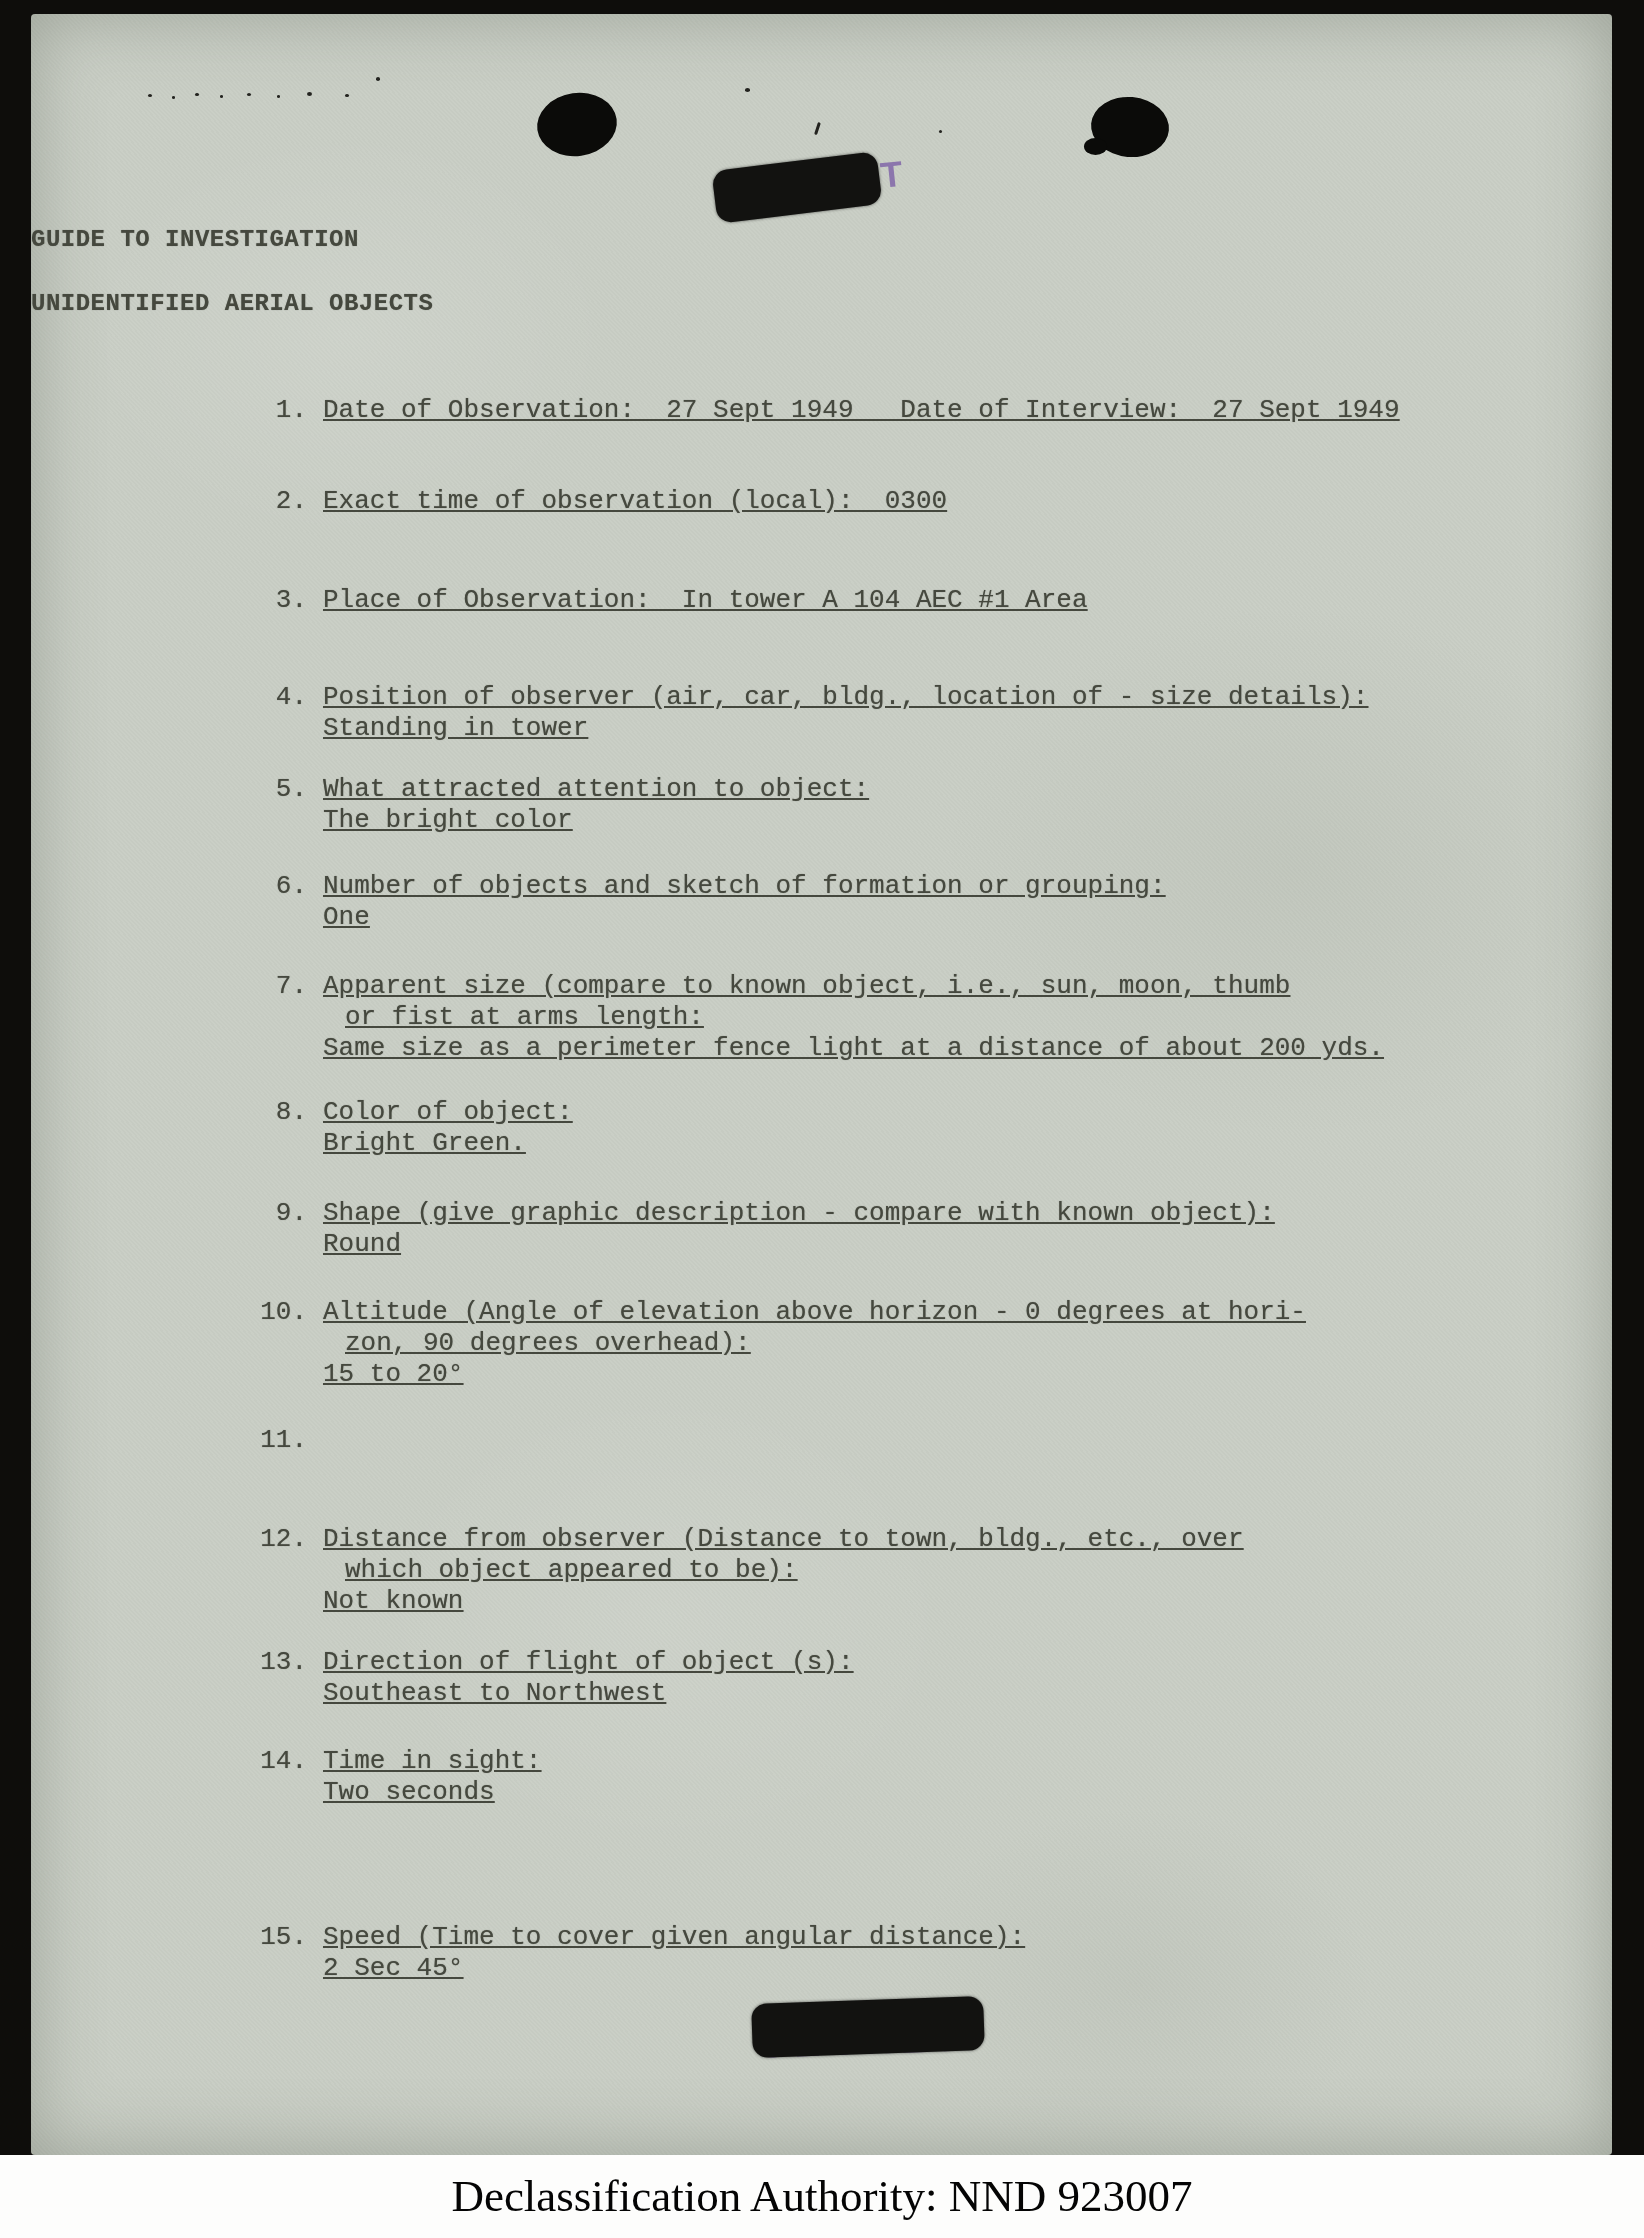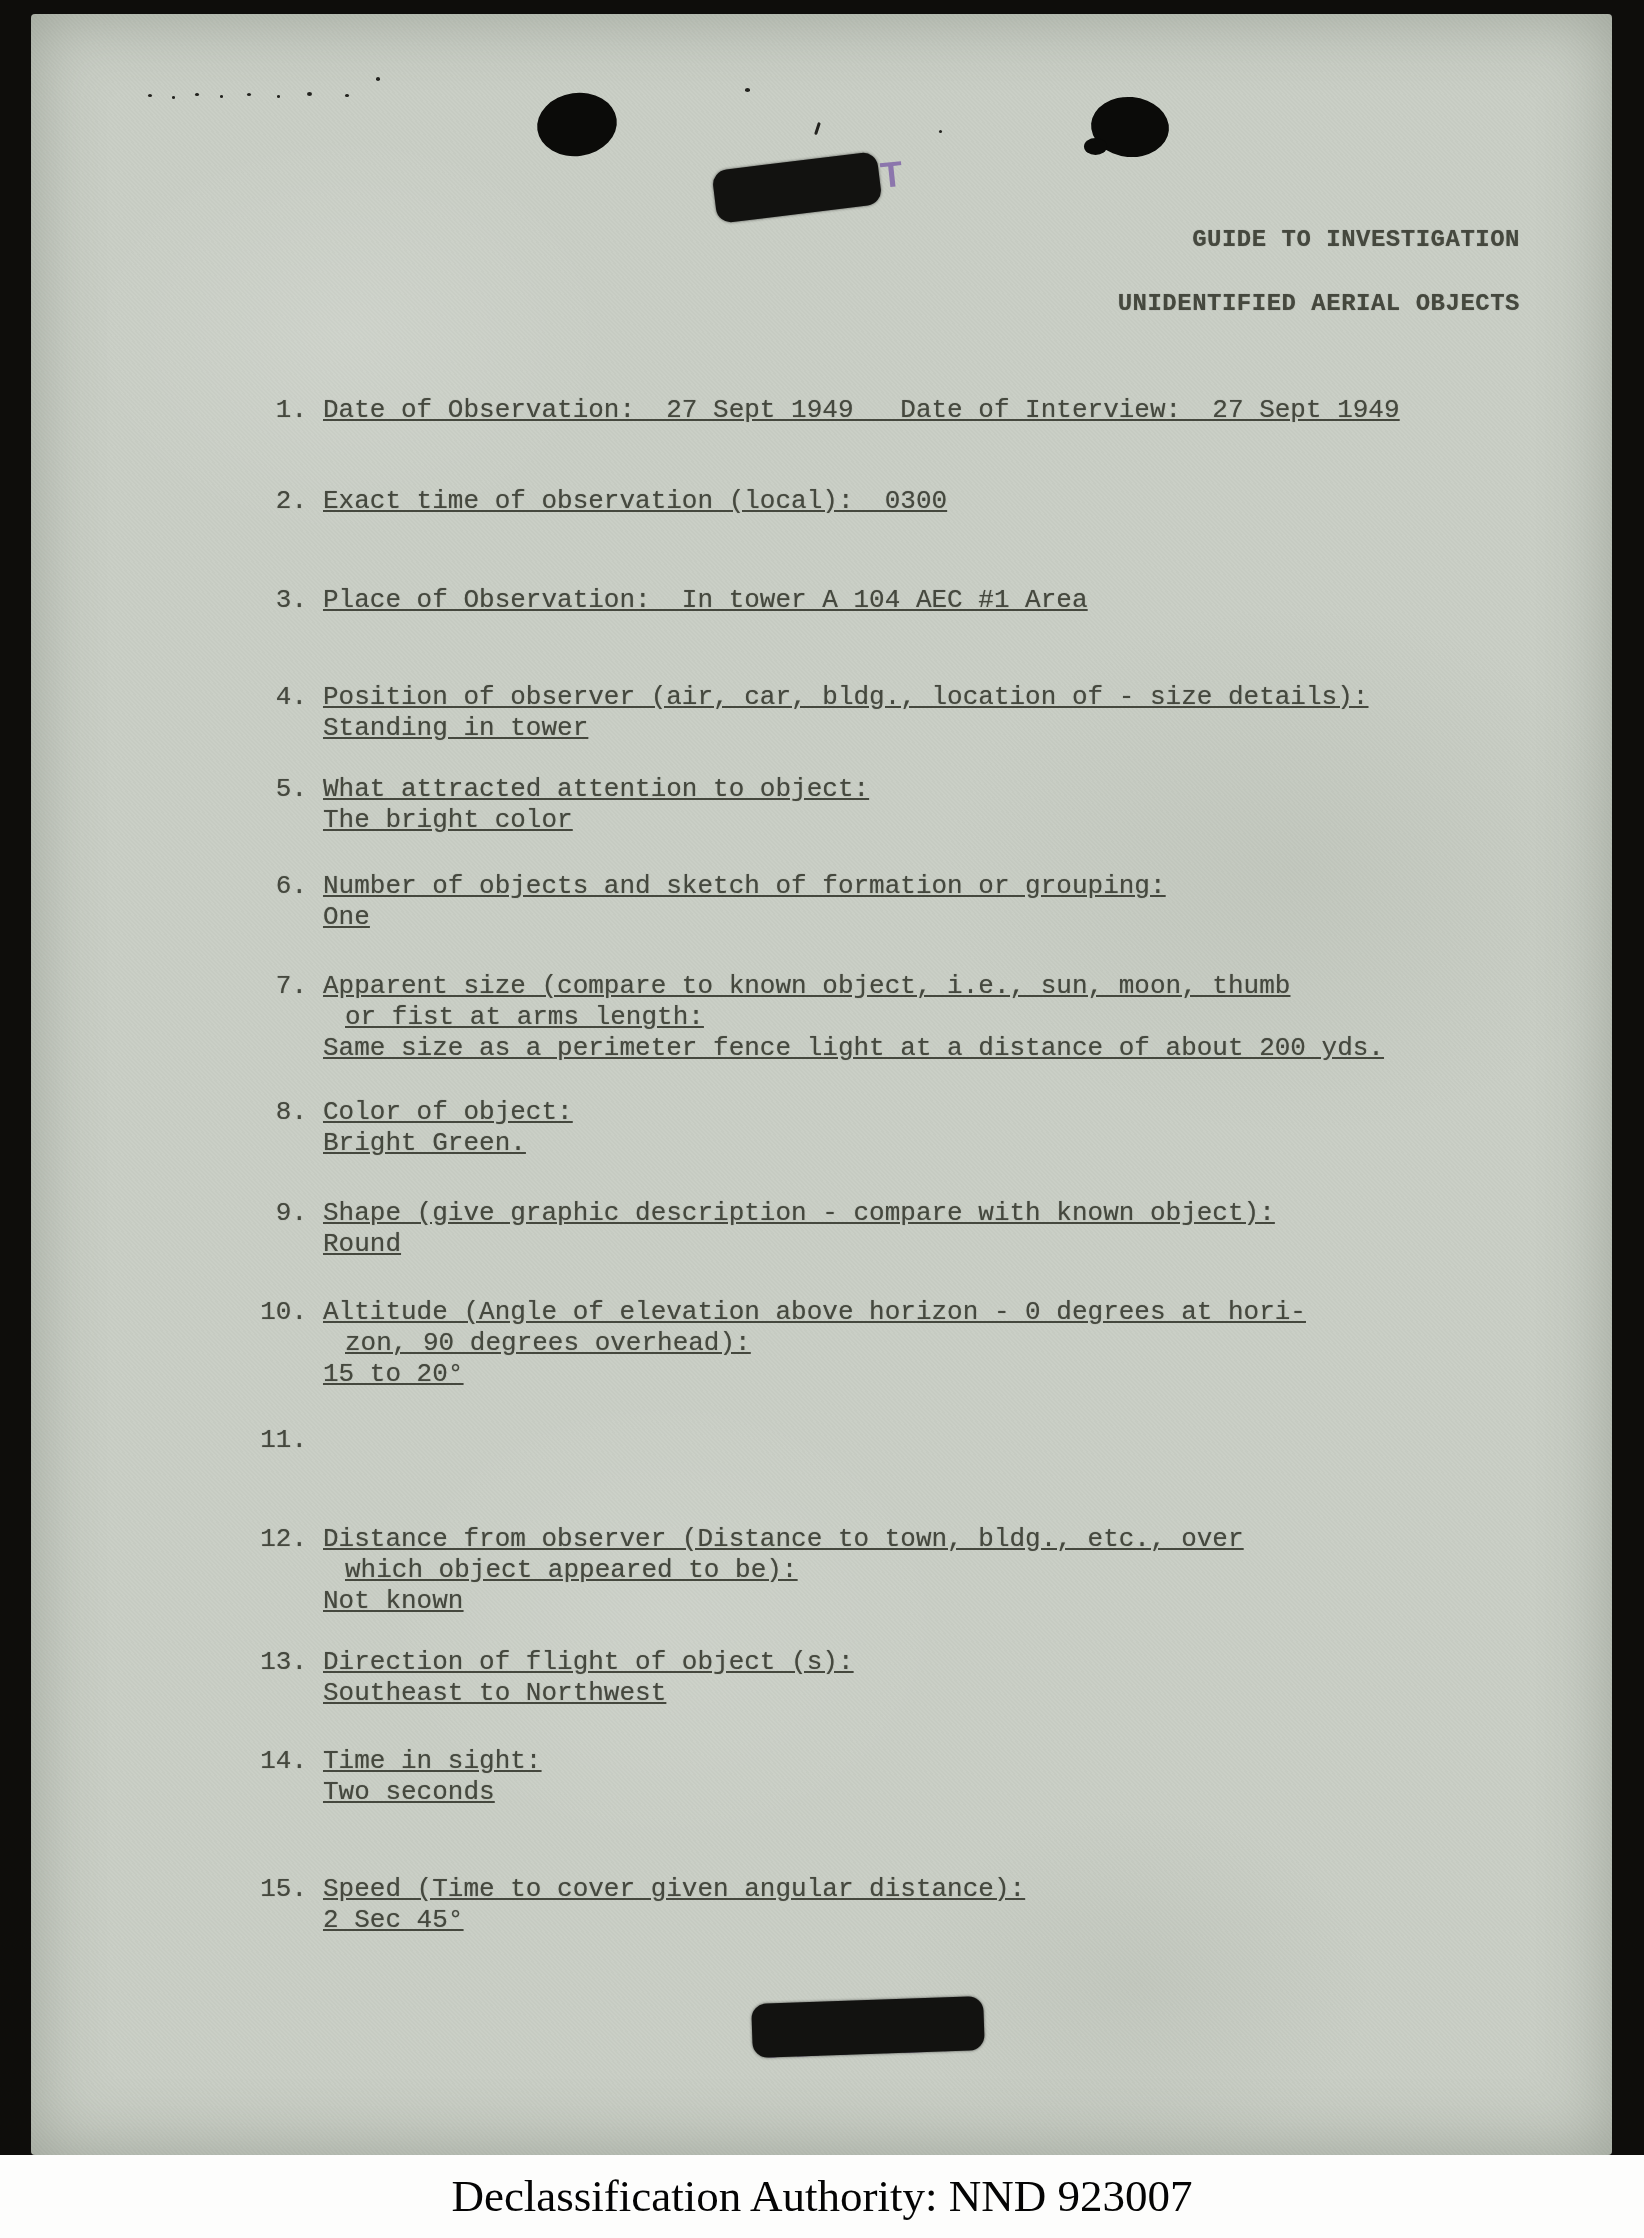--- a/index.html
+++ b/index.html
@@ -24,21 +24,21 @@
     overflow:hidden;
   }
   .hole { position:absolute; background:#0b0b09; border-radius:50%; }
   .hole-left  { left:506px; top:79px; width:80px; height:63px; transform:rotate(-8deg); }
   .hole-right { left:1060px; top:83px; width:78px; height:60px; transform:rotate(5deg); }
   .hole-right-tail { left:1053px; top:124px; width:23px; height:17px; }
 
   .ink { color:#45483e; text-shadow:0 0 1px rgba(66,70,60,.55); }
 
   .doc-title {
-    position:absolute; left:0; width:1489px; text-align:right;
+    position:absolute; left:0; width:1489px; text-align:left;
     font-size:24px; font-weight:bold; letter-spacing:0.5px;
   }
   .doc-title.t1 { top:212px; }
   .doc-title.t2 { top:276px; }
 
   .item { position:absolute; left:0; width:100%; font-size:26px; }
   .item .num { position:absolute; left:197px; width:79px; text-align:right; line-height:31px; }
   .item .lines { margin-left:292px;text-decoration:underline; }
   .item .line { white-space:pre; line-height:31px; height:31px; }
   .item .line.indent { margin-left:22px; }
@@ -196,21 +196,21 @@
   </div>
 
   <div class="item ink" style="top:1732px">
     <span class="num">14.</span>
     <div class="lines">
       <div class="line">Time in sight:</div>
       <div class="line">Two seconds</div>
     </div>
   </div>
 
-  <div class="item ink" style="top:1860px">
+  <div class="item ink" style="top:1908px">
     <span class="num">15.</span>
     <div class="lines">
       <div class="line">Speed (Time to cover given angular distance):</div>
       <div class="line">2 Sec 45°</div>
     </div>
   </div>
 
   <div class="stamp stamp-bottom">SECRET</div>
   <div class="redact redact-bottom"></div>
 

